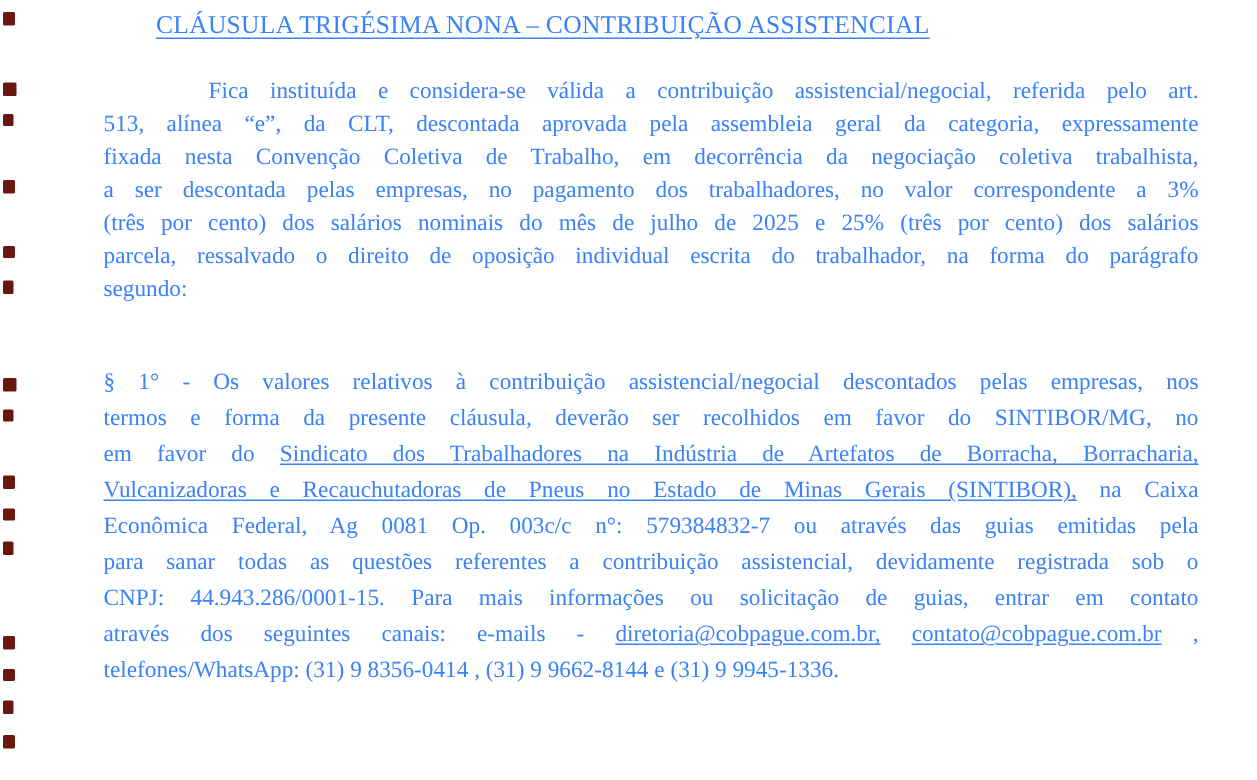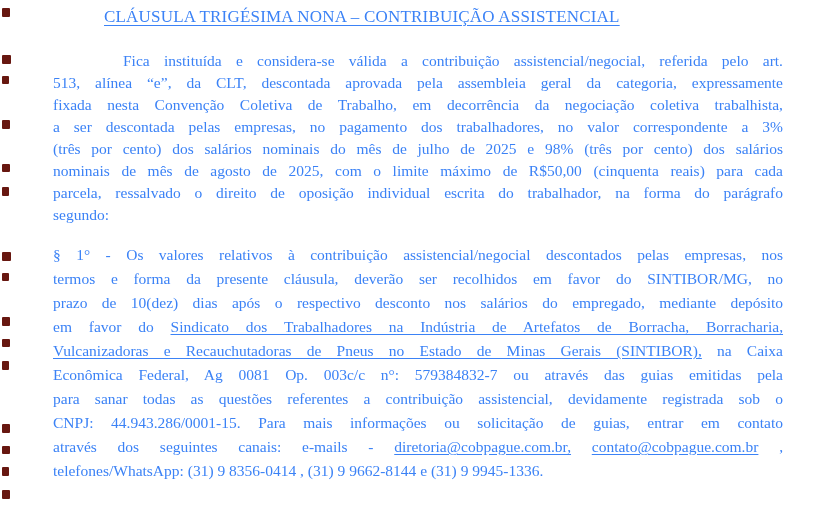--- a/index.html
+++ b/index.html
@@ -18,21 +18,21 @@
     left: 70px;
     width: 730px;
     padding-left: 34px;
     font-size: 17px;
     letter-spacing: 0.2px;
     white-space: nowrap;
   }
   .title .u { text-decoration: underline; text-underline-offset: 3px; }
   .para {
     position: absolute;
-    left: 53px;
+    left: 69px;
     width: 730px;
     font-size: 15.5px;
   }
   .para-1 { top: 50px;  line-height: 22px; }
   .para-2 { top: 243px; line-height: 24px; }
   .line { text-align: justify; text-align-last: justify; }
   .line.last { text-align-last: left; }
   .line.indent { text-indent: 70px; }
   .u { text-decoration: underline; text-underline-offset: 2px; }
   .mark { position: absolute; left: 2px; border-radius: 1px; }
@@ -43,29 +43,27 @@
 <div class="page">
   <div class="title">
     <span class="u">CLÁUSULA TRIGÉSIMA NONA – CONTRIBUIÇÃO ASSISTENCIAL</span>
   </div>
 
   <div class="para para-1">
       <div class="line indent"><span>Fica instituída e considera-se válida a contribuição assistencial/negocial, referida pelo art.</span></div>
       <div class="line"><span>513, alínea “e”, da CLT, descontada aprovada pela assembleia geral da categoria, expressamente</span></div>
       <div class="line"><span>fixada nesta Convenção Coletiva de Trabalho, em decorrência da negociação coletiva trabalhista,</span></div>
       <div class="line"><span>a ser descontada pelas empresas, no pagamento dos trabalhadores, no valor correspondente a 3%</span></div>
-      <div class="line"><span>(três por cento) dos salários nominais do mês de julho de 2025 e 98% (três por cento) dos salários</span></div>
-      <div class="line"><span>nominais de mês de agosto de 2025, com o limite máximo de R$50,00 (cinquenta reais) para cada</span></div>
+      <div class="line"><span>(três por cento) dos salários nominais do mês de julho de 2025 e 25% (três por cento) dos salários</span></div>
       <div class="line"><span>parcela, ressalvado o direito de oposição individual escrita do trabalhador, na forma do parágrafo</span></div>
       <div class="line last"><span>segundo:</span></div>
     </div>
   <div class="para para-2">
       <div class="line"><span>§ 1° - Os valores relativos à contribuição assistencial/negocial descontados pelas empresas, nos</span></div>
       <div class="line"><span>termos e forma da presente cláusula, deverão ser recolhidos em favor do SINTIBOR/MG, no</span></div>
-      <div class="line"><span>prazo de 10(dez) dias após o respectivo desconto nos salários do empregado, mediante depósito</span></div>
       <div class="line"><span>em favor do </span><span class="u">Sindicato dos Trabalhadores na Indústria de Artefatos de Borracha, Borracharia,</span></div>
       <div class="line"><span class="u">Vulcanizadoras e Recauchutadoras de Pneus no Estado de Minas Gerais (SINTIBOR),</span><span> na Caixa</span></div>
       <div class="line"><span>Econômica Federal, Ag 0081 Op. 003c/c n°: 579384832-7 ou através das guias emitidas pela</span></div>
       <div class="line"><span>para sanar todas as questões referentes a contribuição assistencial, devidamente registrada sob o</span></div>
       <div class="line"><span>CNPJ: 44.943.286/0001-15. Para mais informações ou solicitação de guias, entrar em contato</span></div>
       <div class="line"><span>através dos seguintes canais: e-mails - </span><span class="u">diretoria@cobpague.com.br,</span><span> </span><span class="u">contato@cobpague.com.br</span><span> ,</span></div>
       <div class="line last"><span>telefones/WhatsApp: (31) 9 8356-0414 , (31) 9 9662-8144 e (31) 9 9945-1336.</span></div>
     </div>
 
   <div>

